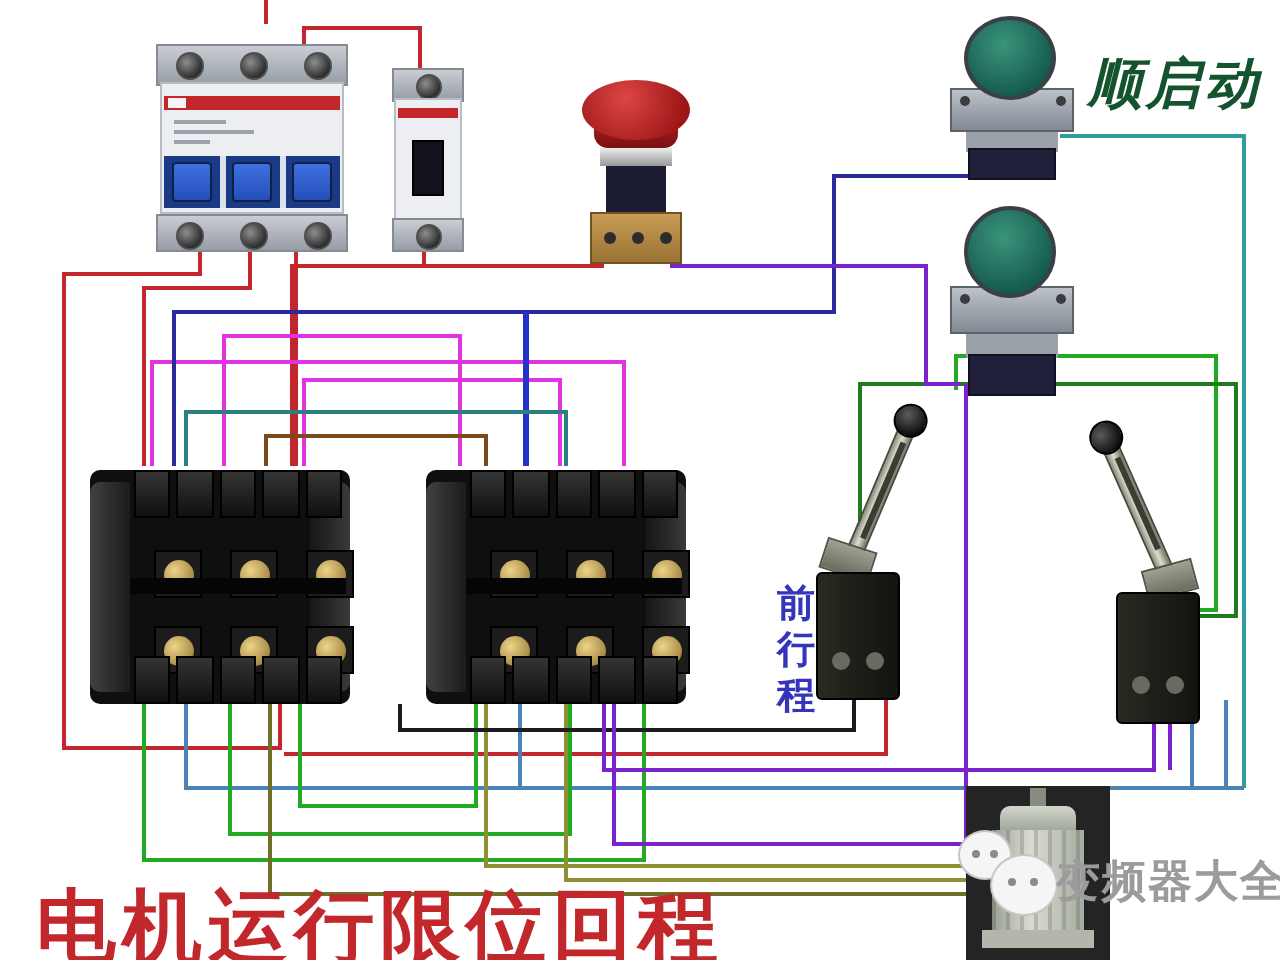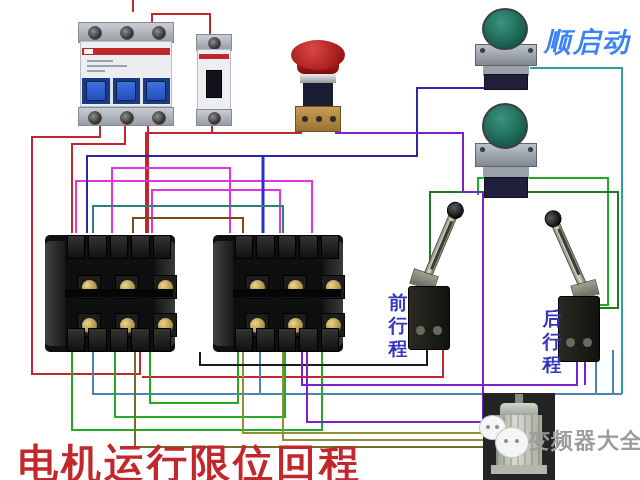--- a/index.html
+++ b/index.html
@@ -221,21 +221,21 @@
 
   <div class="gbtn" style="left:475px;top:8px;height:82px;">
     <div class="g-collar">
       <div class="g-cscrew c1"></div>
       <div class="g-cscrew c2"></div>
     </div>
     <div class="g-cap"></div>
     <div class="g-neck"></div>
     <div class="g-base"></div>
   </div>
-  <div class="btnlabel lbl-fwd" style="color: #3b82f6;">顺启动</div>
+  <div class="btnlabel lbl-fwd" style="color: #14532d;">顺启动</div>
 
   <div class="gbtn tall" style="left:475px;top:103px;height:94px;">
     <div class="g-collar">
       <div class="g-cscrew c1"></div>
       <div class="g-cscrew c2"></div>
     </div>
     <div class="g-cap"></div>
     <div class="g-neck"></div>
     <div class="g-base"></div>
   </div>
@@ -341,21 +341,20 @@
     <div class="ls-lever" style="left:53px;top:10px;height:86px;transform:rotate(-24deg);">
       <div class="ls-roller"></div>
       <div class="ls-slot" style="height:50px;"></div>
     </div>
     <div class="ls-bracket" style="left:42px;top:82px;transform:rotate(-15deg);"></div>
     <div class="ls-body" style="left:28px;top:96px;width:42px;height:66px;">
       <div class="ls-term t1"></div>
       <div class="ls-term t2"></div>
     </div>
   </div>
-  <div class="vlabel lbl-rear" style="color: rgb(53, 53, 187);">后行程</div>
 
   <div class="motorphoto">
     <div class="m-shaft"></div>
     <div class="m-cap"></div>
     <div class="m-body">
       <div class="m-fins"></div>
     </div>
     <div class="m-base"></div>
   </div>
 

